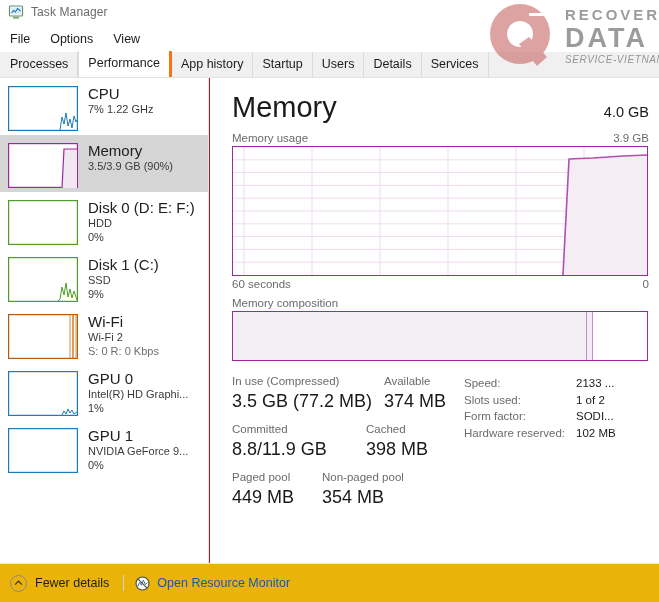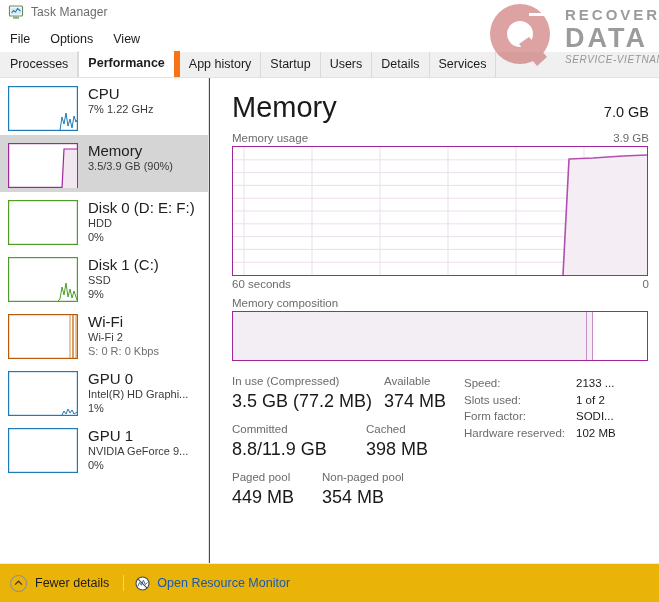--- a/index.html
+++ b/index.html
@@ -75,22 +75,22 @@
     border-right: 1px solid #dadada;
     cursor: default;
     white-space: nowrap;
   }
   .tab:first-child { border-left: 1px solid #f0f0f0; }
   .tab.active {
     background: #ffffff;
     height: 26px;
     line-height: 25px;
     border-left: 1px solid #dadada;
-    border-right: 6px solid #f97316;
-    font-weight: 700;
+    border-right: 3px solid #f97316;
+    font-weight: 400;
   }
   .tabfill { flex: 1; height: 25px; background: #f0f0f0; }
 
   
   .content {
     position: absolute; top: 78px; left: 0;
     width: 659px; height: 485px;
     background: #b91c1c;
   }
   .sidebar {
@@ -416,21 +416,21 @@
           <div class="side-sub">0%</div>
         </div>
       </div>
 
     </div>
 
     <div class="main">
 
       <div class="main-head">
         <div class="main-title">Memory</div>
-        <div class="main-total">7.0 GB</div>
+        <div class="main-total">4.0 GB</div>
       </div>
 
       <div class="gsub">
         <span>Memory usage</span>
         <span>3.9 GB</span>
       </div>
 
       <div class="graphbox">
         <svg width="414" height="128" viewBox="0 0 414 128" xmlns="http://www.w3.org/2000/svg">
 

